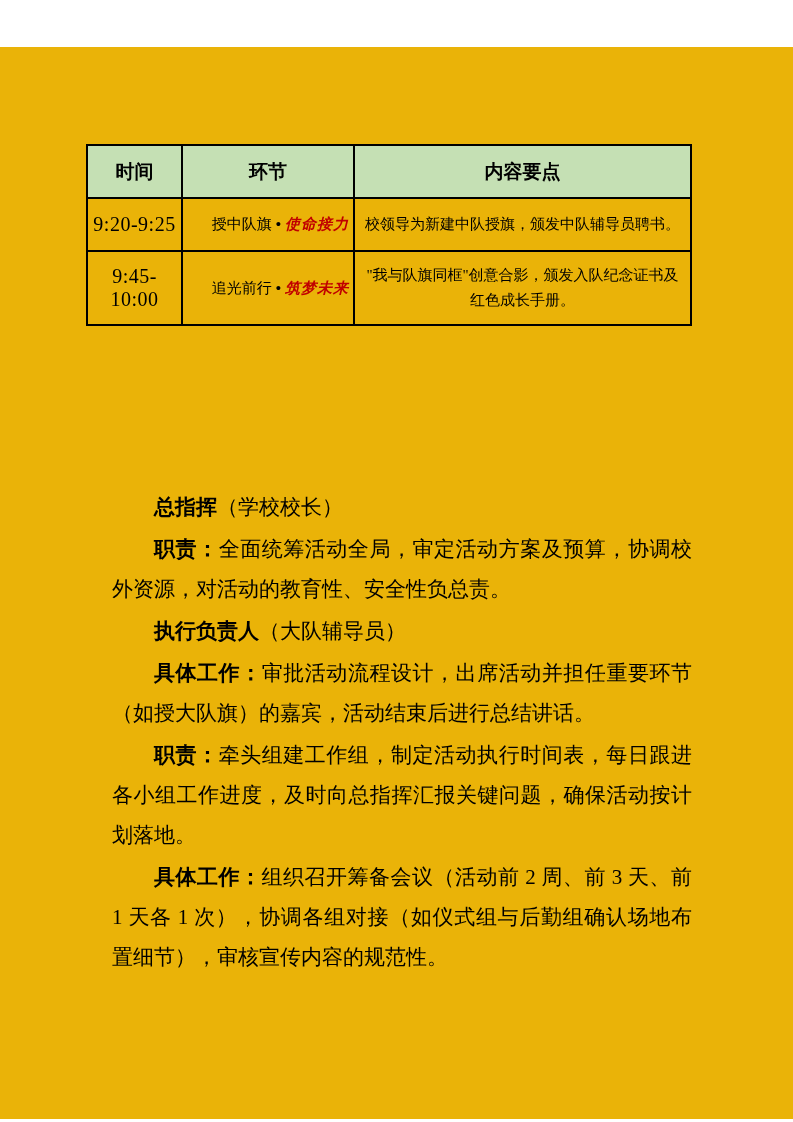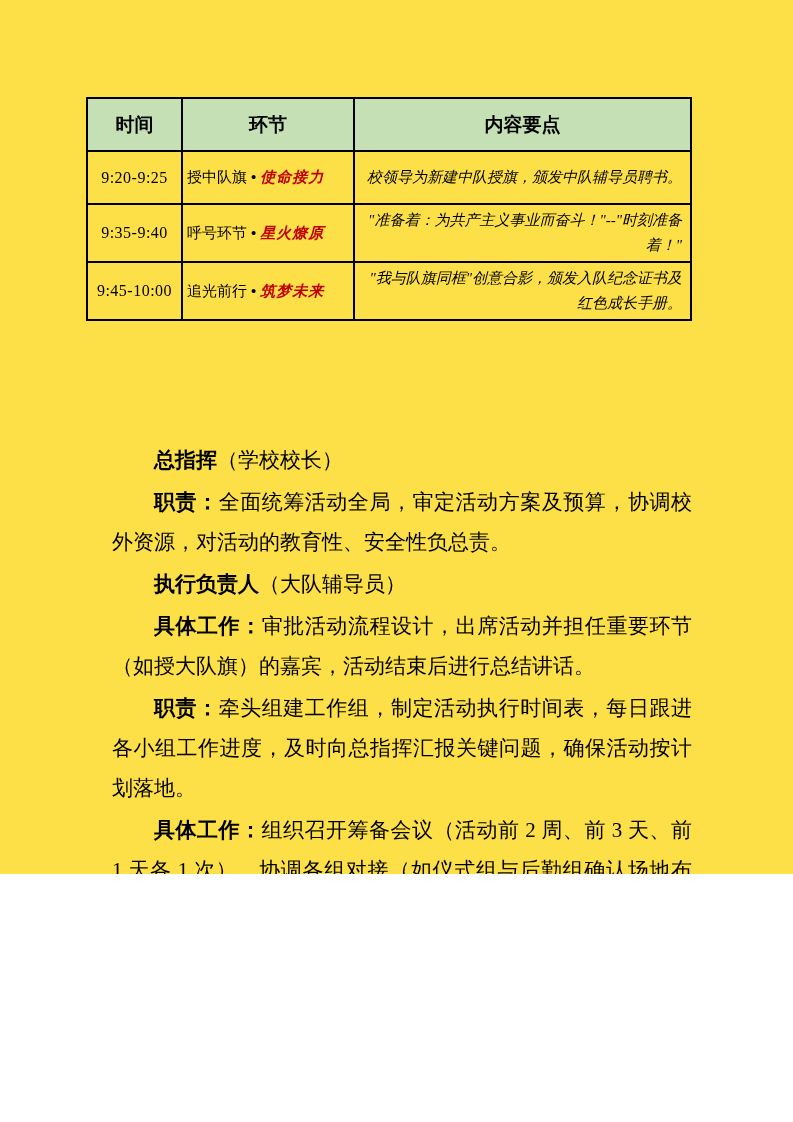--- a/index.html
+++ b/index.html
@@ -1,22 +1,23 @@
 <!DOCTYPE html>
 <html style="--header-bg: #c5e0b4; --accent-red: #c00000;"><head>
 <meta charset="utf-8">
 <style>
   html,body{margin:0;padding:0;background:#ffffff;}
   .page{
     position:relative;
-    width:793px;height:874px;
-    background:#fde047;
+    width:793px;height:1072px;
+    background:#eab308;
     overflow:hidden;
     font-family:"Liberation Serif","DejaVu Serif",serif;
     color:#000;
+    margin-top:47px;
   }
   
   table.schedule{
     position:absolute;left:86px;top:97px;
     width:604px;
     border-collapse:collapse;
     table-layout:fixed;
   }
   table.schedule th,
   table.schedule td{
@@ -27,43 +28,42 @@
     background:var(--header-bg,#c5e0b4);
     font-family:"Liberation Sans","DejaVu Sans",sans-serif;
     font-weight:bold;
     font-size:19px;
     height:49px;
     text-align:center;
     vertical-align:middle;
   }
   td.c-time{
     text-align:center;vertical-align:middle;
-    font-size:16px;height:51px;
+    font-size:20px;height:51px;
     letter-spacing:0.5px;
     padding:0 2px;
   }
   td.c-seg{
-    text-align:left;vertical-align:middle;
+    text-align:right;vertical-align:middle;
     font-size:15px;
     padding:0 4px;
     white-space:nowrap;
   }
   td.c-seg .dot{padding:0 4px;font-weight:bold;}
   td.c-seg .red{
     color:var(--accent-red,#c00000);
     font-weight:bold;
     font-style:italic;
     letter-spacing:1px;
   }
   td.c-content{
-    text-align:right;vertical-align:middle;
+    text-align:center;vertical-align:middle;
     font-size:15px;
     line-height:25px;
-    padding:3px 8px;
-    font-style:italic;
+    padding:11px 8px;
   }
   
   .doc-body{
     position:absolute;
     left:112px;top:440px;
     width:580px;
     font-size:21px;
     line-height:40px;
     text-align:justify;
   }
@@ -100,25 +100,20 @@
         <th>内容要点</th>
       </tr>
     </thead>
     <tbody>
       <tr>
         <td class="c-time">9:20-9:25</td>
         <td class="c-seg"><span>授中队旗</span><span class="dot">•</span><span class="red">使命接力</span></td>
         <td class="c-content">校领导为新建中队授旗，颁发中队辅导员聘书。</td>
       </tr>
       <tr>
-        <td class="c-time">9:35-9:40</td>
-        <td class="c-seg"><span>呼号环节</span><span class="dot">•</span><span class="red">星火燎原</span></td>
-        <td class="c-content">"准备着：为共产主义事业而奋斗！"--"时刻准备着！"</td>
-      </tr>
-      <tr>
         <td class="c-time">9:45-10:00</td>
         <td class="c-seg"><span>追光前行</span><span class="dot">•</span><span class="red">筑梦未来</span></td>
         <td class="c-content">"我与队旗同框"创意合影，颁发入队纪念证书及红色成长手册。</td>
       </tr>
     </tbody>
   </table>
 
   <div class="doc-body">
     <p><span class="lead">总指挥</span><span>（学校校长）</span></p>
     <p><span class="lead">职责：</span><span>全面统筹活动全局，审定活动方案及预算，协调校外资源，对活动的教育性、安全性负总责。</span></p>

